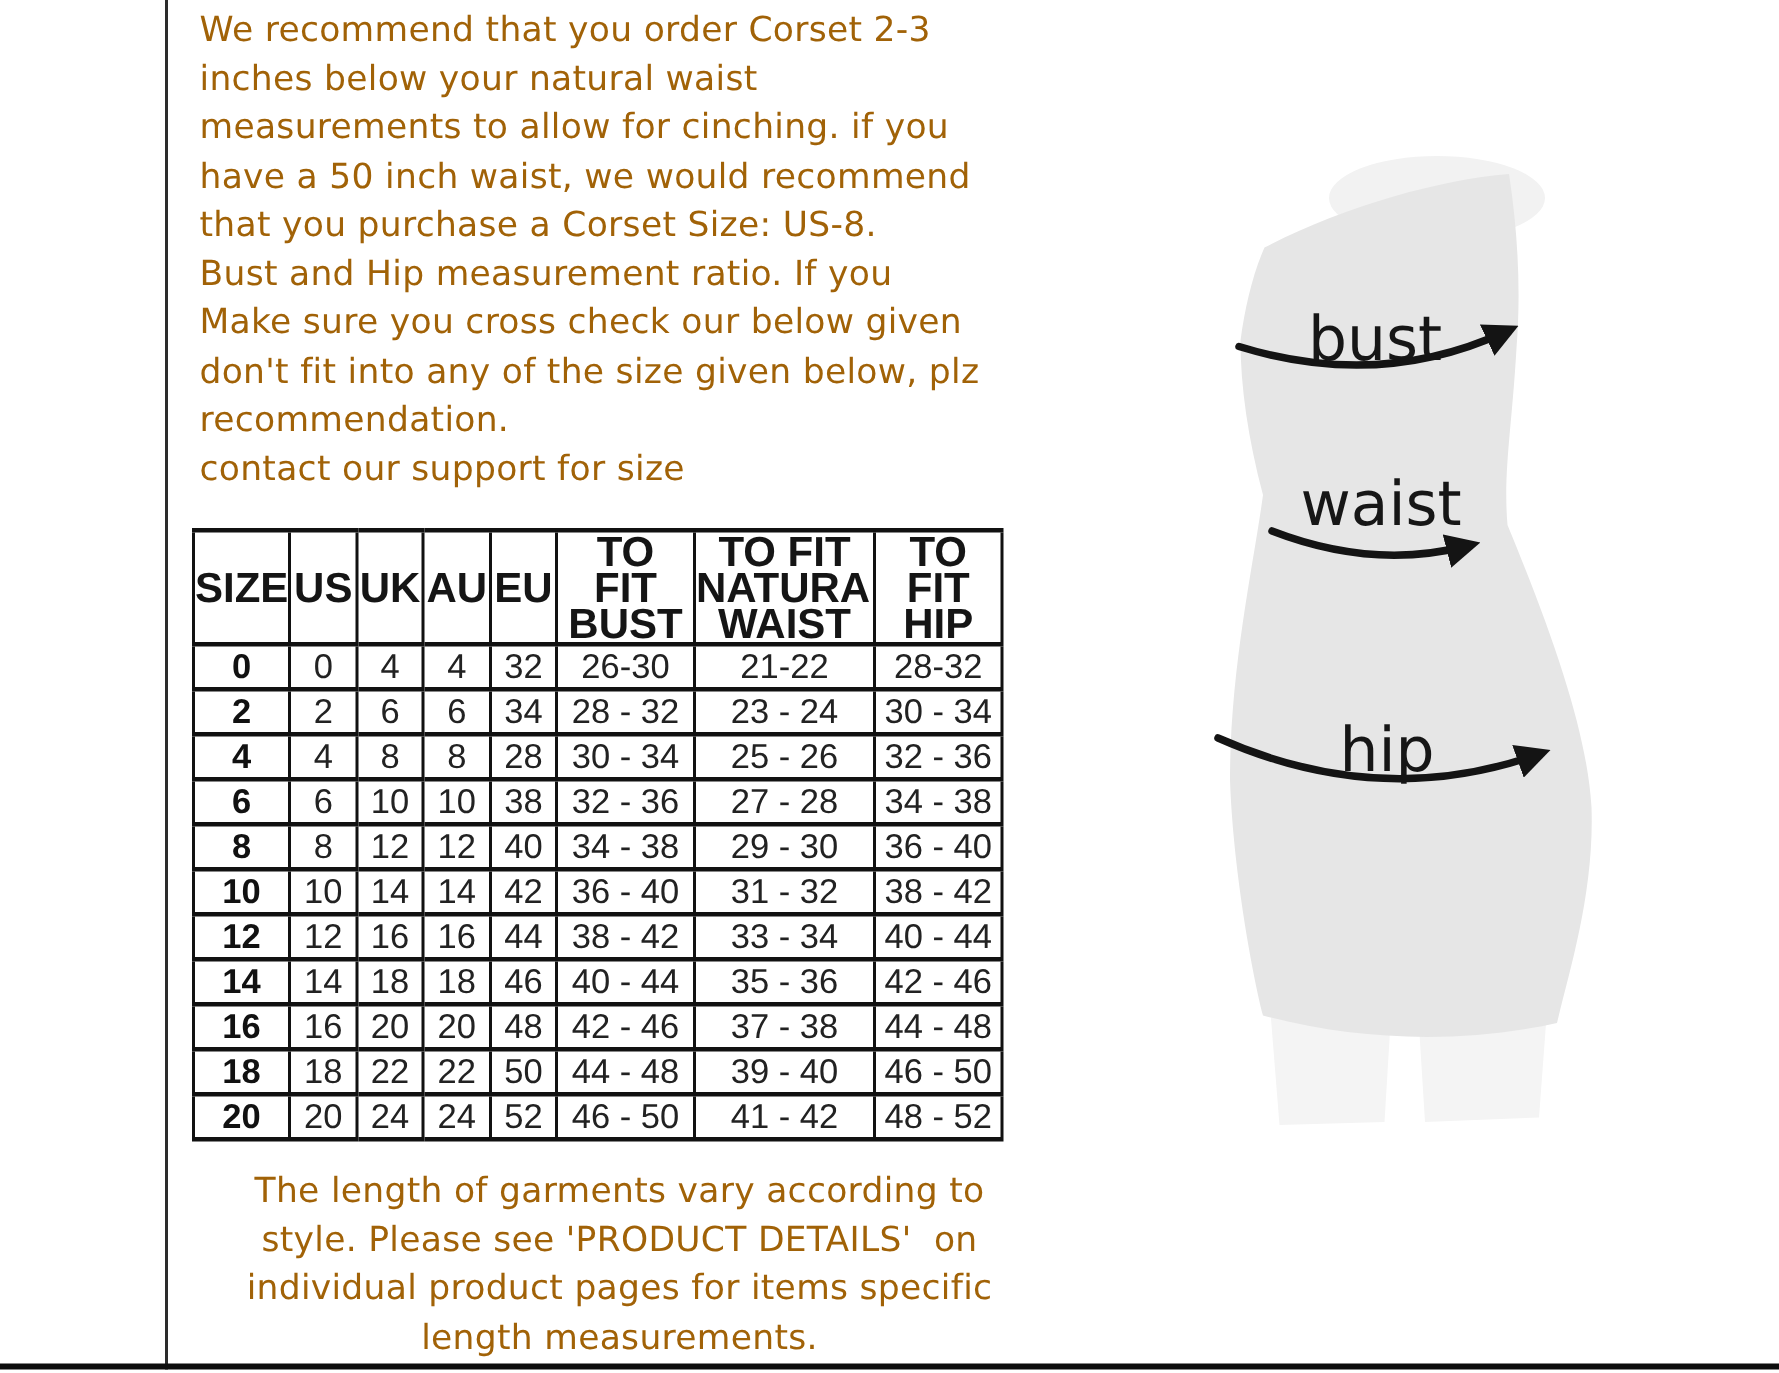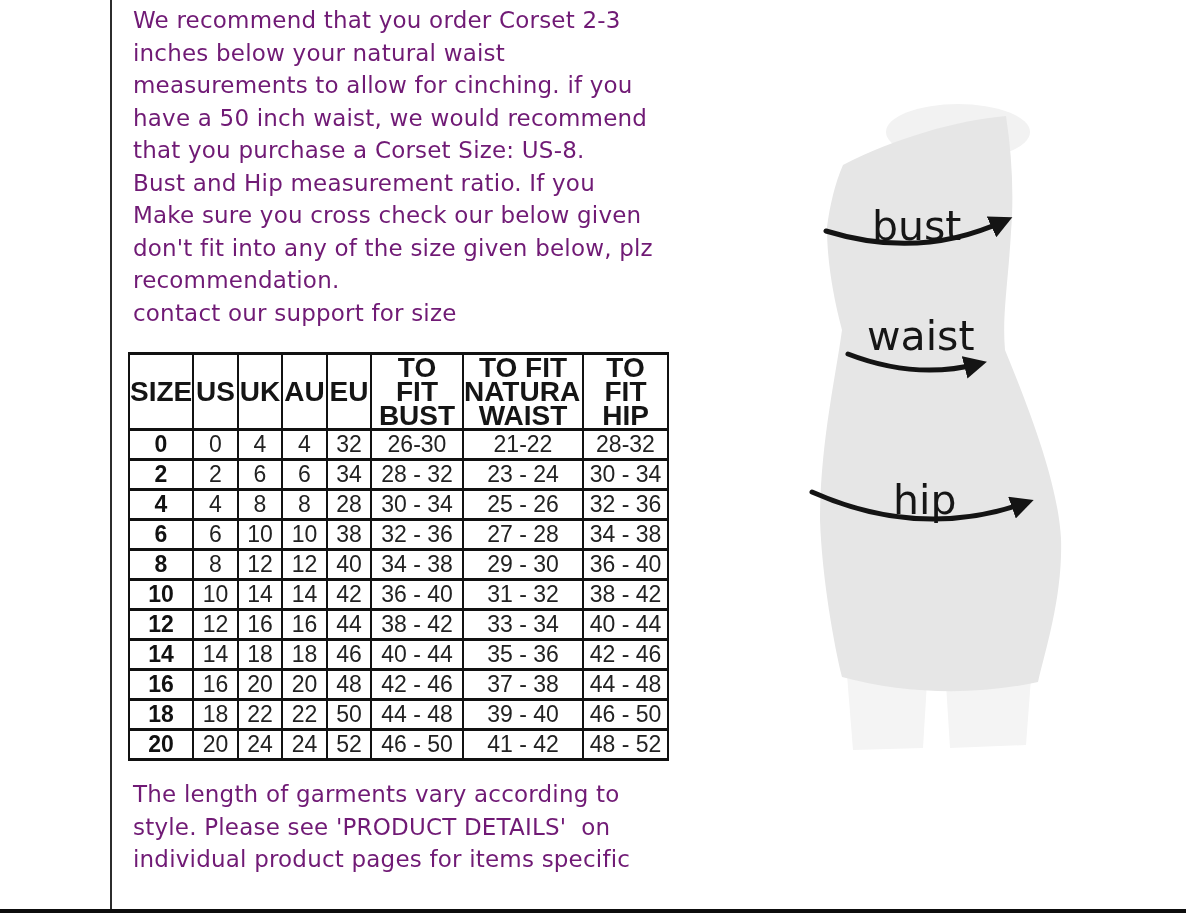--- a/index.html
+++ b/index.html
@@ -10,22 +10,22 @@
     --legs:#f4f4f4;
   }
   *{margin:0;padding:0;box-sizing:border-box;}
   html,body{width:1186px;height:915px;background:#ffffff;overflow:hidden;}
   body{position:relative;font-family:"DejaVu Sans",sans-serif;color:var(--text);}
 
   .vline{position:absolute;left:110px;top:0;width:2px;height:913px;background:#2c2c2c;}
   .bottomline{position:absolute;left:0;top:909px;width:1186px;height:4px;background:#0d0d0d;}
 
   .intro{position:absolute;left:133px;top:4px;width:560px;}
-  .footer-par{position:absolute;left:133px;top:778px;width:560px;}
-  .pline{font-size:23px;line-height:32.5px;letter-spacing:0.2px;color:#701a75;white-space:pre;}
+  .footer-par{position:absolute;left:133px;top:778px;width:560px;text-align:center;}
+  .pline{font-size:23px;line-height:32.5px;letter-spacing:0.2px;color:#a16207;white-space:pre;}
 
   .table-wrap{position:absolute;left:128px;top:352px;}
   table{border-collapse:collapse;table-layout:fixed;width:539px;
         font-family:"Liberation Sans",sans-serif;}
   th,td{border-left:2px solid var(--border);border-right:2px solid var(--border);
         border-top:3px solid var(--border);border-bottom:3px solid var(--border);
         text-align:center;vertical-align:middle;overflow:hidden;}
   table{border:1px solid var(--border);}
   thead th{font-size:28px;font-weight:bold;line-height:24px;white-space:pre-line;
            height:76px;color:#151515;}
@@ -197,20 +197,21 @@
           <td>48 - 52</td>
         </tr>
       </tbody>
   </table>
 </div>
 
 <div class="footer-par">
     <div class="pline">The length of garments vary according to</div>
     <div class="pline">style. Please see 'PRODUCT DETAILS'  on</div>
     <div class="pline">individual product pages for items specific</div>
+    <div class="pline">length measurements.</div>
   </div>
 
 <div class="figure">
   <svg viewBox="0 0 310 700" xmlns="http://www.w3.org/2000/svg">
     <defs>
       <marker id="ah" viewBox="0 0 10 10" refX="6" refY="5" markerWidth="4.6" markerHeight="4.6" orient="auto-start-reverse">
         <path d="M0,0 L10,5 L0,10 z" fill="#141414"></path>
       </marker>
     </defs>
 

